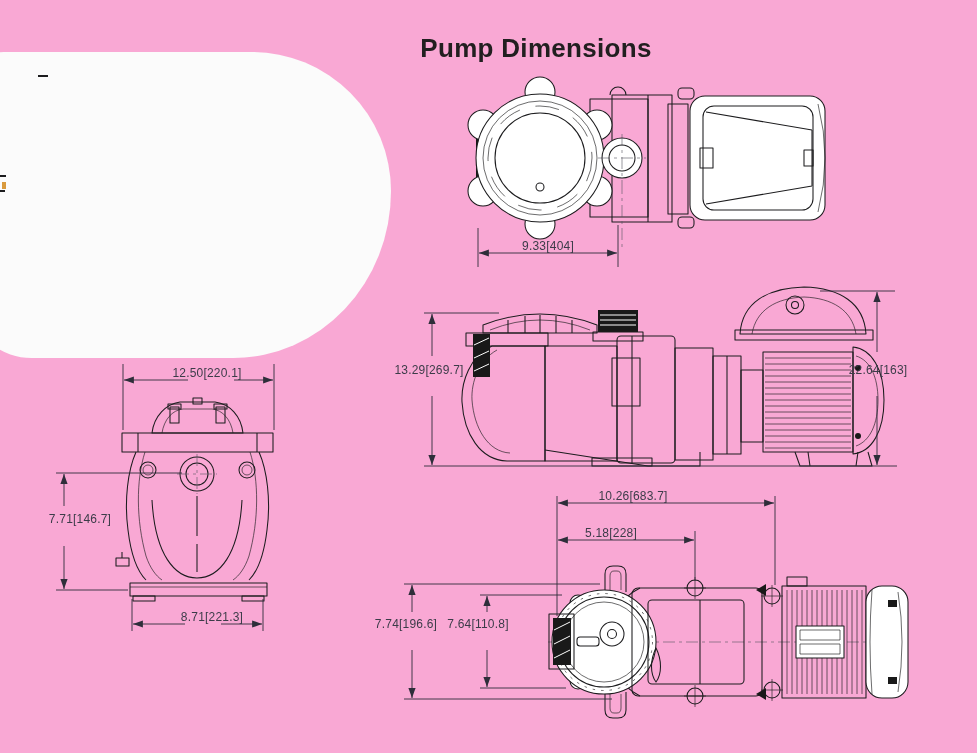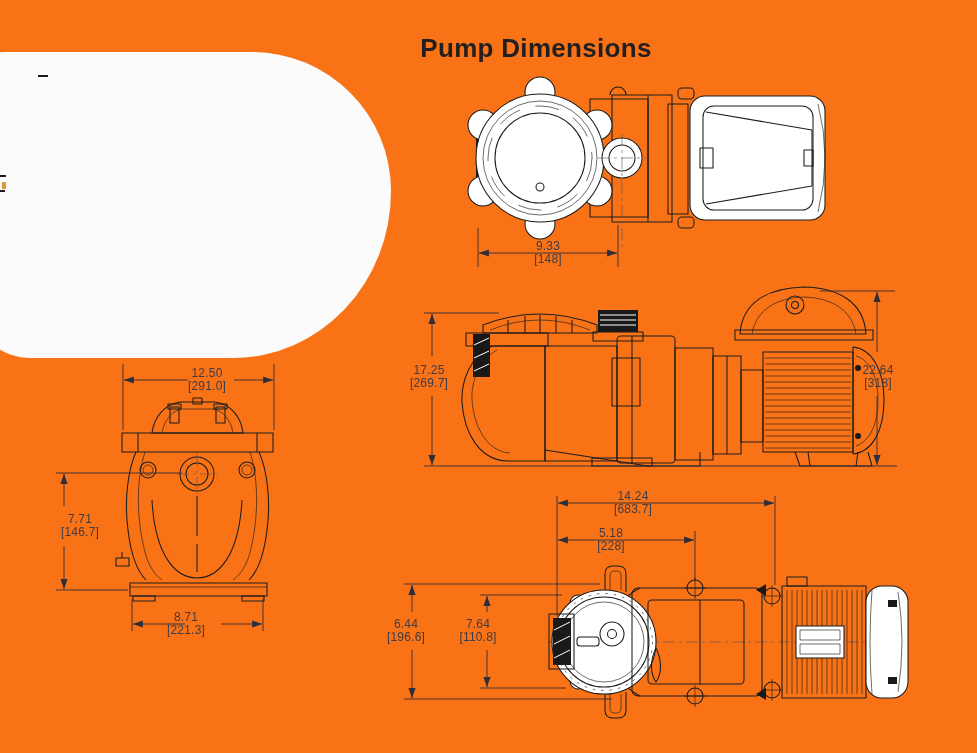--- a/index.html
+++ b/index.html
@@ -1,17 +1,17 @@
 <!DOCTYPE html>
 <html><head>
 <meta charset="utf-8">
 <style>
   html,body{margin:0;padding:0;background:#fff;}
   .canvas{
-    position:relative;width:977px;height:753px;background:#f97316;overflow:hidden;
+    position:relative;width:977px;height:753px;background:#f9a8d4;overflow:hidden;
     font-family:"Liberation Sans", sans-serif;
   }
   .smudge{
     position:absolute;left:-24px;top:52px;width:415px;height:306px;
     background:#fbfbfb;
     border-radius:30px 150px 170px 60px / 40px 150px 180px 50px;
   }
   .page-title{
     position:absolute;left:536px;top:33px;transform:translateX(-50%);
     font-size:26px;font-weight:bold;color:#221f20;letter-spacing:.3px;white-space:nowrap;
@@ -20,21 +20,21 @@
   svg.linework *{vector-effect:non-scaling-stroke;}
   .lw{stroke:#1c1c1e;stroke-width:1.05;fill:none;stroke-linejoin:round;}
   .thin{stroke:#1c1c1e;stroke-width:.65;fill:none;}
   .dark{fill:#191919;stroke:none;}
   .wh{stroke:#ffffff;stroke-width:1;fill:none;}
   .d{stroke:#2e2e3a;stroke-width:.9;fill:none;}
   .cl{stroke:#55555f;stroke-width:.6;fill:none;stroke-dasharray:12 4 3 4;}
   .fillw{fill:#ffffff;}
   .dim{
     position:absolute;transform:translateX(-50%);
-    display:flex;flex-direction:column;align-items:center;
+    display:flex;align-items:center;
     font-size:12px;line-height:13px;color:#3c3c49;letter-spacing:.2px;white-space:nowrap;
   }
 </style>
 </head>
 <body>
 
 <div class="canvas">
 
   <div class="smudge"></div>
 
@@ -333,60 +333,60 @@
     <g>
       <line x1="38" y1="76" x2="48" y2="76" stroke="#1c1c1e" stroke-width="2"></line>
       <line x1="0" y1="176" x2="6" y2="176" stroke="#1c1c1e" stroke-width="2"></line>
       <rect x="2" y="182" width="4" height="7" fill="#d99a3d"></rect>
       <line x1="0" y1="191" x2="5" y2="191" stroke="#1c1c1e" stroke-width="2"></line>
     </g>
   </svg>
 
   <div class="dim" style="left:548px;top:240px">
     <span>9.33</span>
-    <span>[148]</span>
+    <span>[404]</span>
   </div>
 
   <div class="dim" style="left:429px;top:364px">
-    <span>17.25</span>
+    <span>13.29</span>
     <span>[269.7]</span>
   </div>
 
   <div class="dim" style="left:878px;top:364px">
     <span>22.64</span>
-    <span>[318]</span>
+    <span>[163]</span>
   </div>
 
   <div class="dim" style="left:207px;top:367px">
     <span>12.50</span>
-    <span>[291.0]</span>
+    <span>[220.1]</span>
   </div>
 
   <div class="dim" style="left:80px;top:513px">
     <span>7.71</span>
     <span>[146.7]</span>
   </div>
 
-  <div class="dim" style="left:186px;top:611px">
+  <div class="dim" style="left:212px;top:611px">
     <span>8.71</span>
     <span>[221.3]</span>
   </div>
 
   <div class="dim" style="left:633px;top:490px">
-    <span>14.24</span>
+    <span>10.26</span>
     <span>[683.7]</span>
   </div>
 
   <div class="dim" style="left:611px;top:527px">
     <span>5.18</span>
     <span>[228]</span>
   </div>
 
   <div class="dim" style="left:406px;top:618px">
-    <span>6.44</span>
+    <span>7.74</span>
     <span>[196.6]</span>
   </div>
 
   <div class="dim" style="left:478px;top:618px">
     <span>7.64</span>
     <span>[110.8]</span>
   </div>
 
 </div>
 

